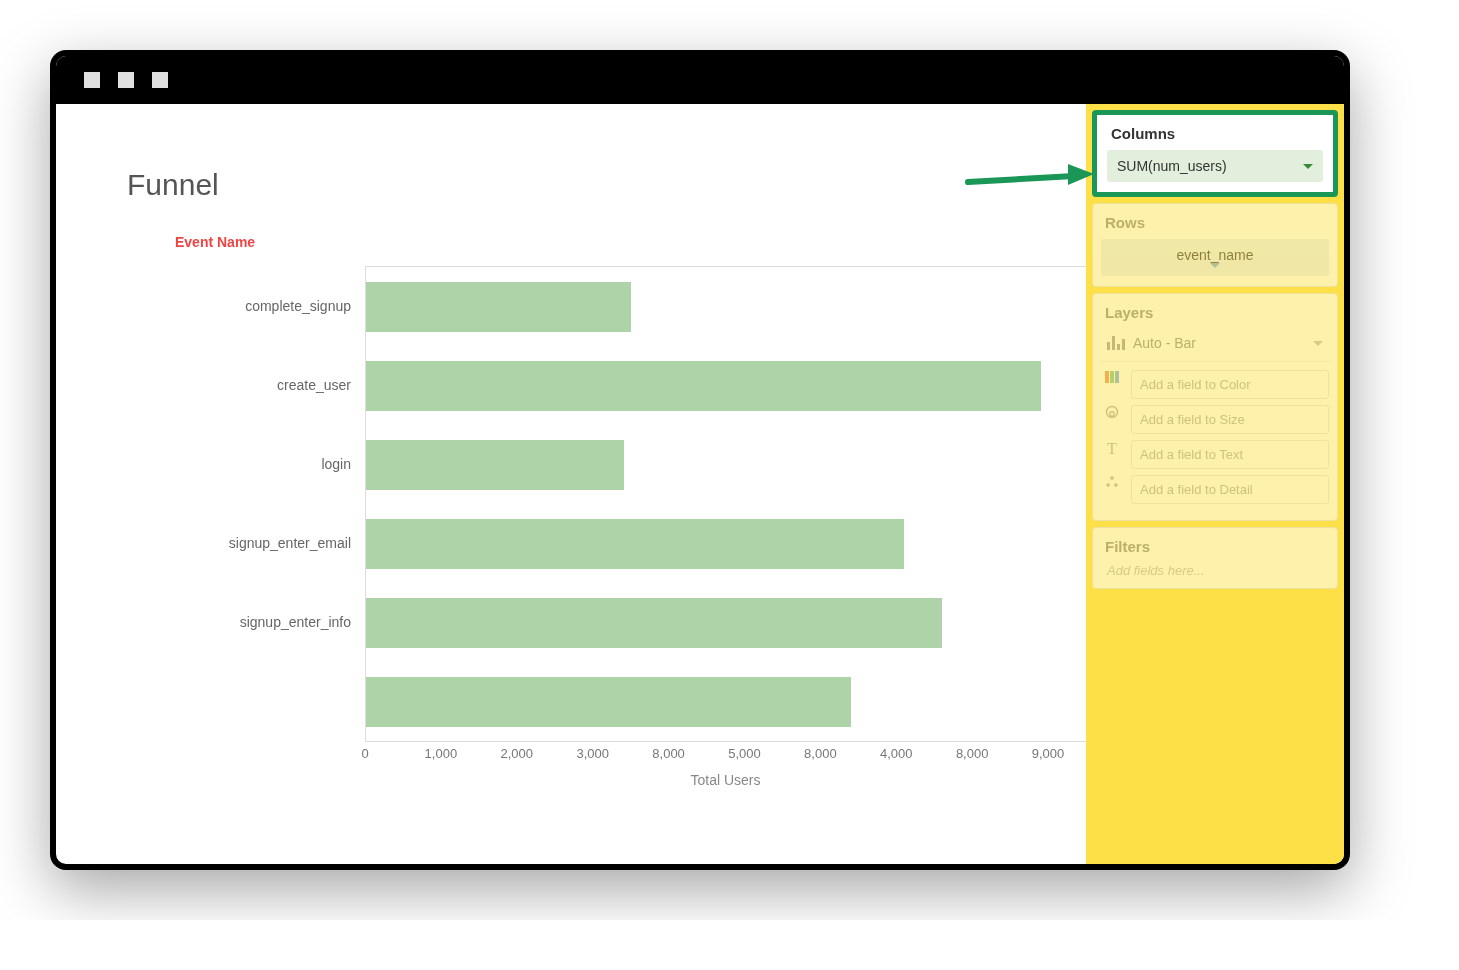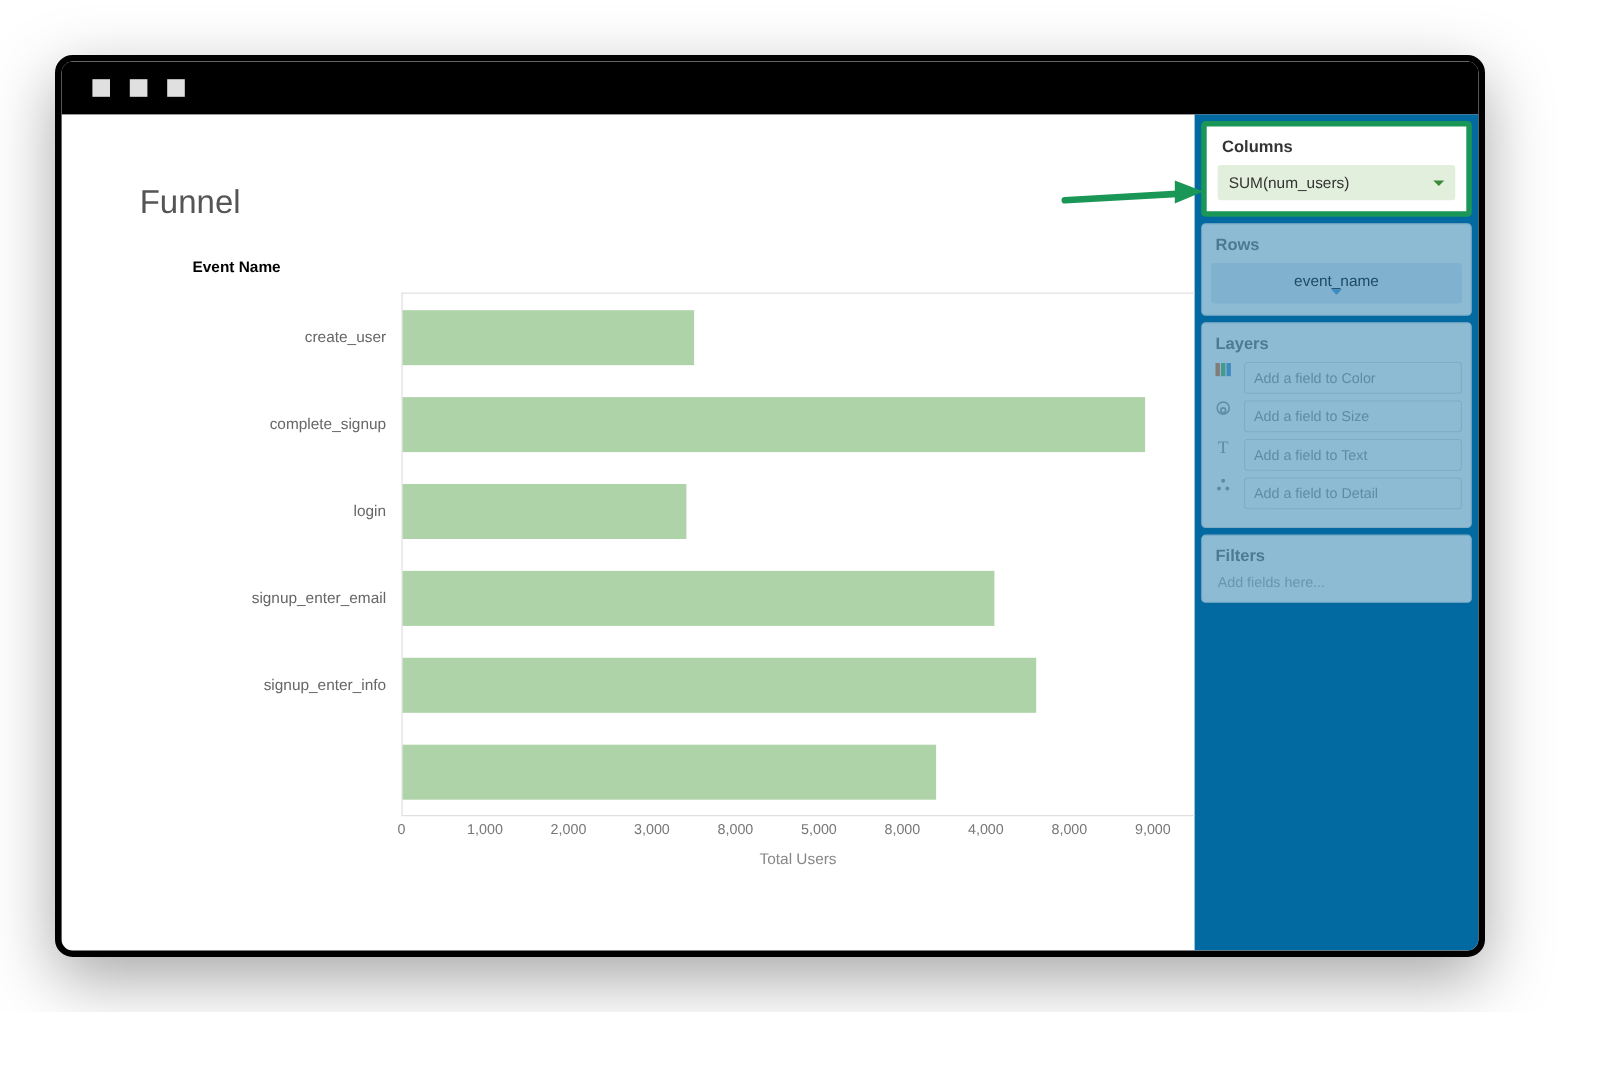--- a/index.html
+++ b/index.html
@@ -3,33 +3,33 @@
   <meta charset="utf-8">
   <style>
     * { box-sizing: border-box; margin: 0; padding: 0; font-family: -apple-system, BlinkMacSystemFont, "Segoe UI", Helvetica, Arial, sans-serif; }
     body { background: #fff; padding: 50px; }
     .window { width: 1300px; border: 6px solid #000; border-radius: 16px; overflow: hidden; background:#fff; box-shadow: 0 20px 60px rgba(0,0,0,.35); }
     .titlebar { background:#000; height:48px; display:flex; align-items:center; padding-left:28px; gap:18px; }
     .tdot { width:16px; height:16px; background:#e0e0e0; }
     .content { display:flex; min-height: 760px; }
     .main { flex:1; padding: 64px 0 30px 60px; position:relative;margin-left:11px; }
     .chart-title { font-size: 30px; color:#555; font-weight: 400; }
-    .yaxis-title { font-size: 14px; color:#000000; font-weight:600; margin: 32px 0 16px 48px; }
+    .yaxis-title { font-size: 14px; color:#ef4444; font-weight:600; margin: 32px 0 16px 48px; }
     .chart-area { display:flex; }
     .labels-col { width:238px; display:flex; flex-direction:column; }
     .label-row { height:79px; display:flex; align-items:center; justify-content:flex-end; padding-right:14px; font-size:14px; color:#666; }
     .bars-col { flex:1; position:relative; border-left:1px solid #ddd; border-top:1px solid #ddd; }
     .bar-row { height:79px; display:flex; align-items:center; }
     .bar { height:50px; background:#afd3a8; }
     .xaxis { position:relative; height:60px; border-top:1px solid #ddd; margin-left:238px; }
     .ticks { display:flex; position:relative; }
     .tick { position:absolute; top:4px; font-size:13px; color:#777; transform:translateX(-50%); }
     .xaxis-title { text-align:center; font-size:14px; color:#888; margin-top:30px; }
 
-    .sidebar { width:258px; background:#0369a1; padding:6px; display:flex; flex-direction:column; gap:6px; }
+    .sidebar { width:258px; background:#fde047; padding:6px; display:flex; flex-direction:column; gap:6px; }
     .panel { background:#fff; border:1px solid #e2e2e5; border-radius:4px; padding:10px 8px; }
     .panel.highlight { border:5px solid #1a9656; padding:10px; }
     .panel.muted { opacity:.55; }
     .panel-title { font-size:15px; font-weight:600; color:#333; margin-bottom:8px; padding-left:4px;}
     .panel-title.gray { color:#888; }
     .chip { background:#e2efdc; border-radius:3px; padding:8px 10px; font-size:14px; color:#333; display:flex; align-items:center; justify-content:space-between; cursor:pointer; }
     .chip.blue { background:#e6eef5;flex-direction:column; }
     .chevron { width:0; height:0; border-left:5px solid transparent; border-right:5px solid transparent; }
     .chevron.green { border-top:5px solid #3a8a3a; }
     .chevron.blue { border-top:5px solid #6ca6d9; }
@@ -37,41 +37,41 @@
     .vistype-left { display:flex; align-items:center; gap:8px; }
     .bars-icon { display:inline-flex; gap:2px; align-items:flex-end; height:14px;}
     .bars-icon span { width:3px; background:#999; display:inline-block;}
     .bars-icon span:nth-child(1){height:8px;} .bars-icon span:nth-child(2){height:14px;} .bars-icon span:nth-child(3){height:6px;} .bars-icon span:nth-child(4){height:11px;}
     .fieldrow { display:flex; gap:8px; margin-bottom:6px; }
     .fieldrow .ico { width:22px; text-align:center; color:#aaa; font-size:14px; }
     .fieldinput { flex:1; border:1px solid #e4e4e6; border-radius:3px; padding:6px 8px; font-size:13px; color:#aaa; background:#fff; }
     .color-ico { display:inline-flex; gap:1px; }
     .color-ico span{width:4px;height:12px;display:inline-block;}
     .color-ico span:nth-child(1){background:#e88b5a;} .color-ico span:nth-child(2){background:#7cc37c;} .color-ico span:nth-child(3){background:#6ea8d9;}
-    .filters-hint { font-size:13px; color:#bbb; padding-left:6px; }
+    .filters-hint { font-size:13px; color:#bbb; padding-left:6px;font-style:italic; }
     .arrow-annot { position:absolute; right:-8px; top:56px; }
     .arrow-svg { width:130px; height:38px; }
   </style>
 </head>
 <body>
 
 <div class="window">
   <div class="titlebar">
     <div class="tdot"></div>
     <div class="tdot"></div>
     <div class="tdot"></div>
   </div>
   <div class="content">
     <div class="main">
       <div class="chart-title">Funnel</div>
       <div class="yaxis-title">Event Name</div>
       <div class="chart-area">
         <div class="labels-col" id="labels-col">
+            <div class="label-row">complete_signup</div>
             <div class="label-row">create_user</div>
-            <div class="label-row">complete_signup</div>
             <div class="label-row">login</div>
             <div class="label-row">signup_enter_email</div>
             <div class="label-row">signup_enter_info</div>
           </div>
         <div class="bars-col" id="bars-col">
             <div class="bar-row">
               <div class="bar" style="width: 36.8421%;"></div>
             </div>
             <div class="bar-row">
               <div class="bar" style="width: 93.6842%;"></div>
@@ -125,20 +125,32 @@
       <div class="panel muted">
         <div class="panel-title gray">Rows</div>
         <div class="chip blue">
           <span>event_name</span>
           <span class="chevron blue"></span>
         </div>
       </div>
 
       <div class="panel muted">
         <div class="panel-title gray">Layers</div>
+        <div class="vistype">
+          <span class="vistype-left">
+            <span class="bars-icon">
+                <span></span>
+                <span></span>
+                <span></span>
+                <span></span>
+              </span>
+            <span>Auto - Bar</span>
+          </span>
+          <span class="chevron" style="border-top:5px solid #bbb;"></span>
+        </div>
         <div class="fieldrow">
           <span class="ico"><span class="color-ico">
                 <span></span>
                 <span></span>
                 <span></span>
               </span></span>
           <div class="fieldinput">Add a field to Color</div>
         </div>
         <div class="fieldrow">
           <span class="ico">

